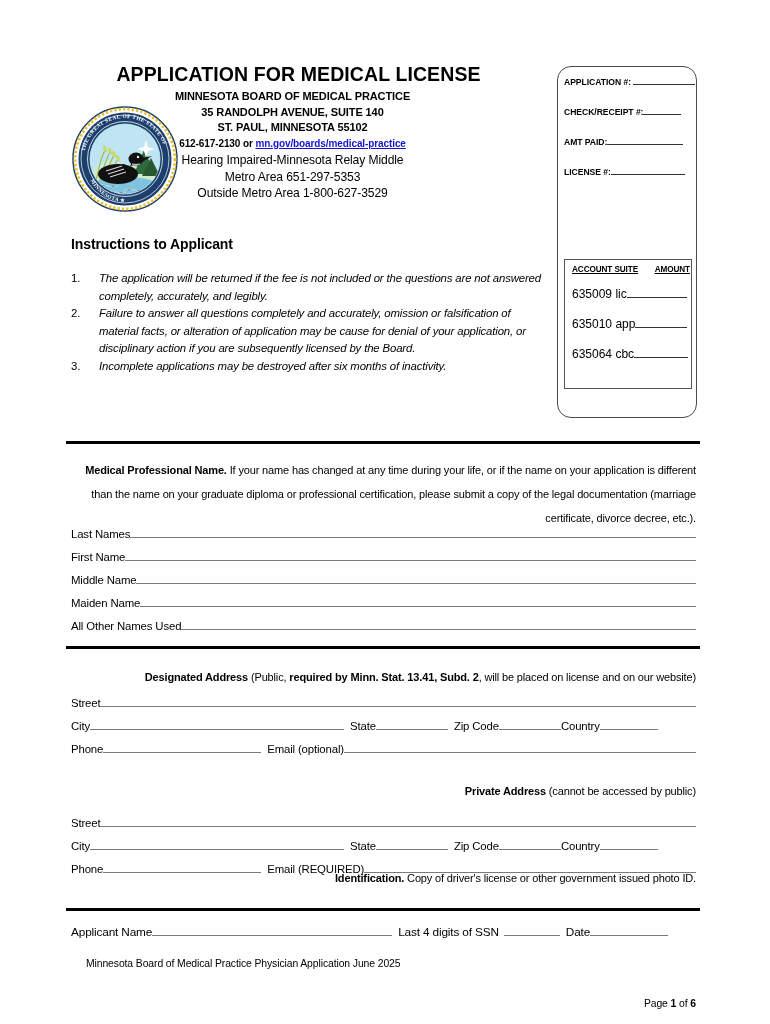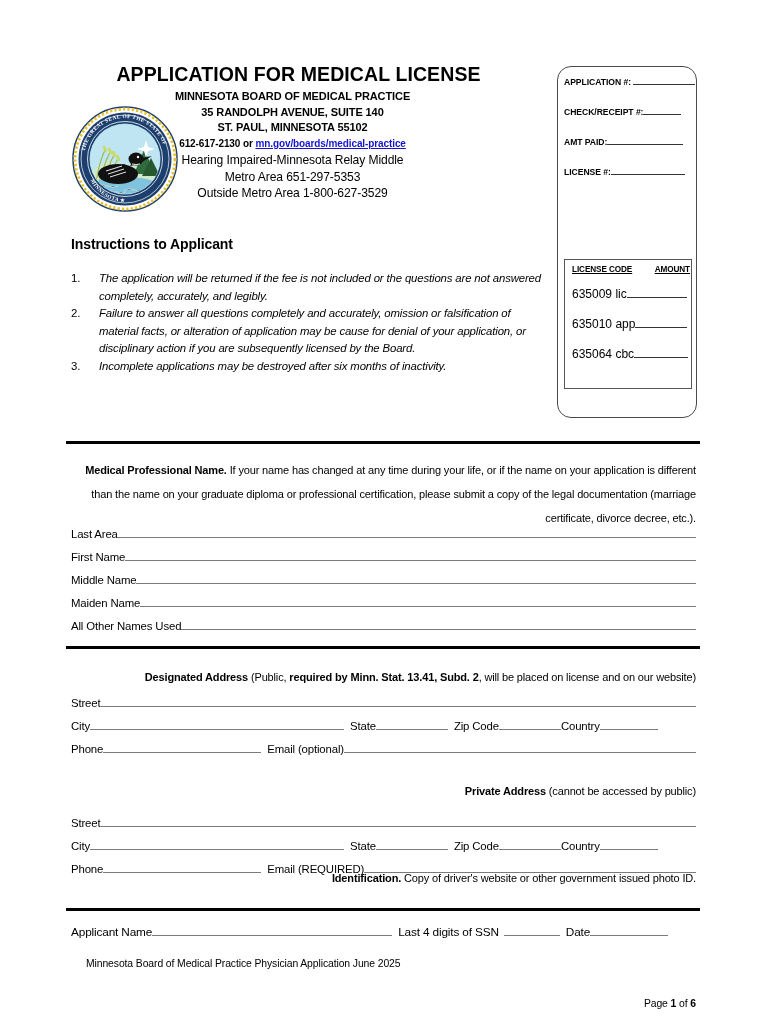--- a/index.html
+++ b/index.html
@@ -342,21 +342,21 @@
   <div class="office-box"></div>
   <div class="office-fields">
     <div class="office-field"><span>APPLICATION #:</span> <span class="fill" style="width:62px"></span></div>
     <div class="office-field"><span>CHECK/RECEIPT #:</span><span class="fill" style="width:38px"></span></div>
     <div class="office-field"><span>AMT PAID:</span><span class="fill" style="width:76px"></span></div>
     <div class="office-field"><span>LICENSE #:</span><span class="fill" style="width:74px"></span></div>
   </div>
 
   <div class="account-box"></div>
   <div class="account-head">
-    <span>LICENSE CODE</span>
+    <span>ACCOUNT SUITE</span>
     <span>AMOUNT</span>
   </div>
   <div class="account-rows">
     <div class="account-row"><span>635009 lic</span><span class="fill" style="width:60px"></span></div>
     <div class="account-row"><span>635010 app</span><span class="fill" style="width:52px"></span></div>
     <div class="account-row"><span>635064 cbc</span><span class="fill" style="width:54px"></span></div>
   </div>
 
   <div class="instr-title">Instructions to Applicant</div>
   <div class="instr-list">
@@ -375,21 +375,21 @@
   </div>
 
   <div class="rule-thick" style="top:441px"></div>
 
   <div class="sect" style="top:458px">
     <div class="sect-para"><b>Medical Professional Name.</b><span> If your name has changed at any time during your life, or if the name on your application is different than the name on your graduate diploma or professional certification, please submit a copy of the legal  documentation (marriage certificate, divorce decree, etc.).</span></div>
   </div>
 
   <div class="sect" style="top:527px">
     <div class="field-row">
-      <span class="field-label">Last Area</span>
+      <span class="field-label">Last Names</span>
       <span class="dashline"></span>
     </div>
     <div class="field-row">
       <span class="field-label">First Name</span>
       <span class="dashline"></span>
     </div>
     <div class="field-row">
       <span class="field-label">Middle Name</span>
       <span class="dashline"></span>
     </div>
@@ -455,21 +455,21 @@
     <div class="field-row">
       <span class="field-label">Phone</span>
       <span class="dashline fixed-phone"></span>
       <span class="gap-sm"></span>
       <span class="field-label">Email (REQUIRED)</span>
       <span class="dashline"></span>
     </div>
   </div>
 
   <div class="sect" style="top:866px">
-    <div class="sect-para"><b>Identification.</b><span>  Copy of driver's website or other government issued photo ID.</span></div>
+    <div class="sect-para"><b>Identification.</b><span>  Copy of driver's license or other government issued photo ID.</span></div>
   </div>
 
   <div class="rule-thick" style="top:908px"></div>
 
   <div class="footer-row">
     <span class="field-label">Applicant Name</span>
     <span class="dashline" style="flex:0 0 240px"></span>
     <span class="gap-sm"></span>
     <span class="field-label">Last 4 digits of SSN</span>
     <span class="dashline" style="flex:0 0 56px;margin-left:5px"></span>

